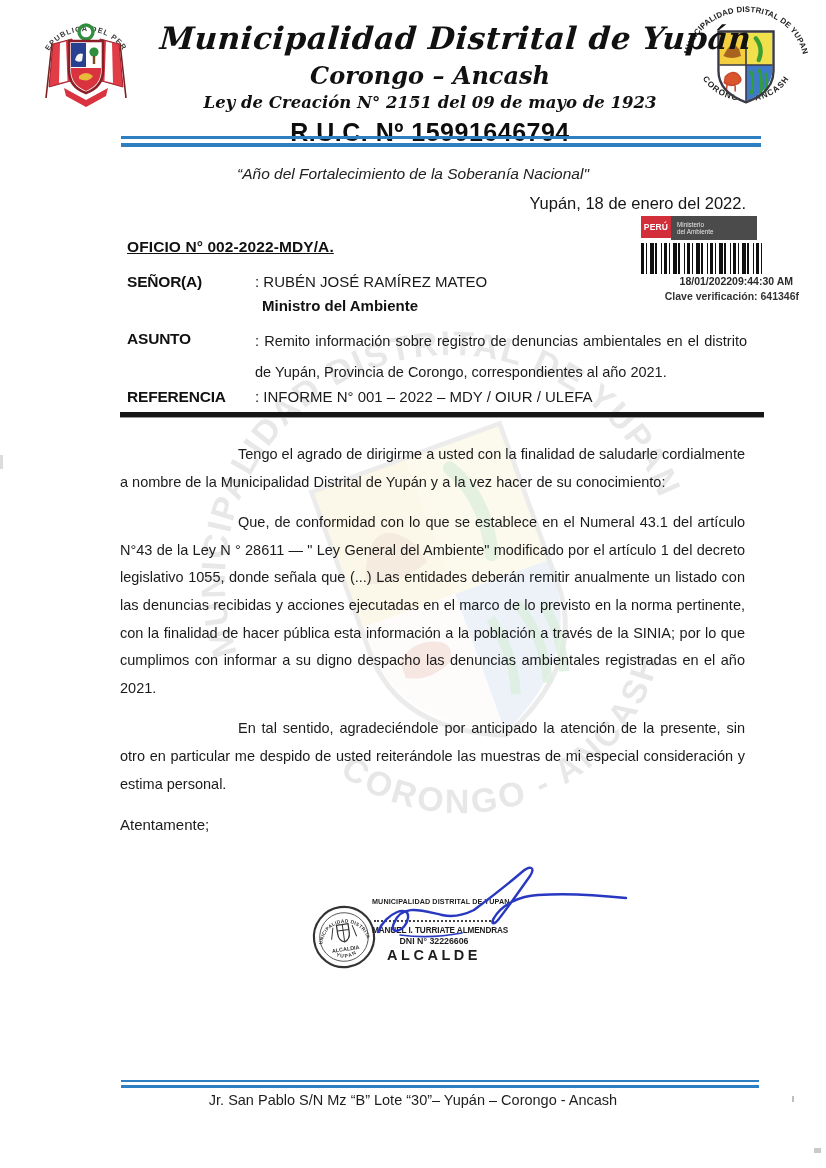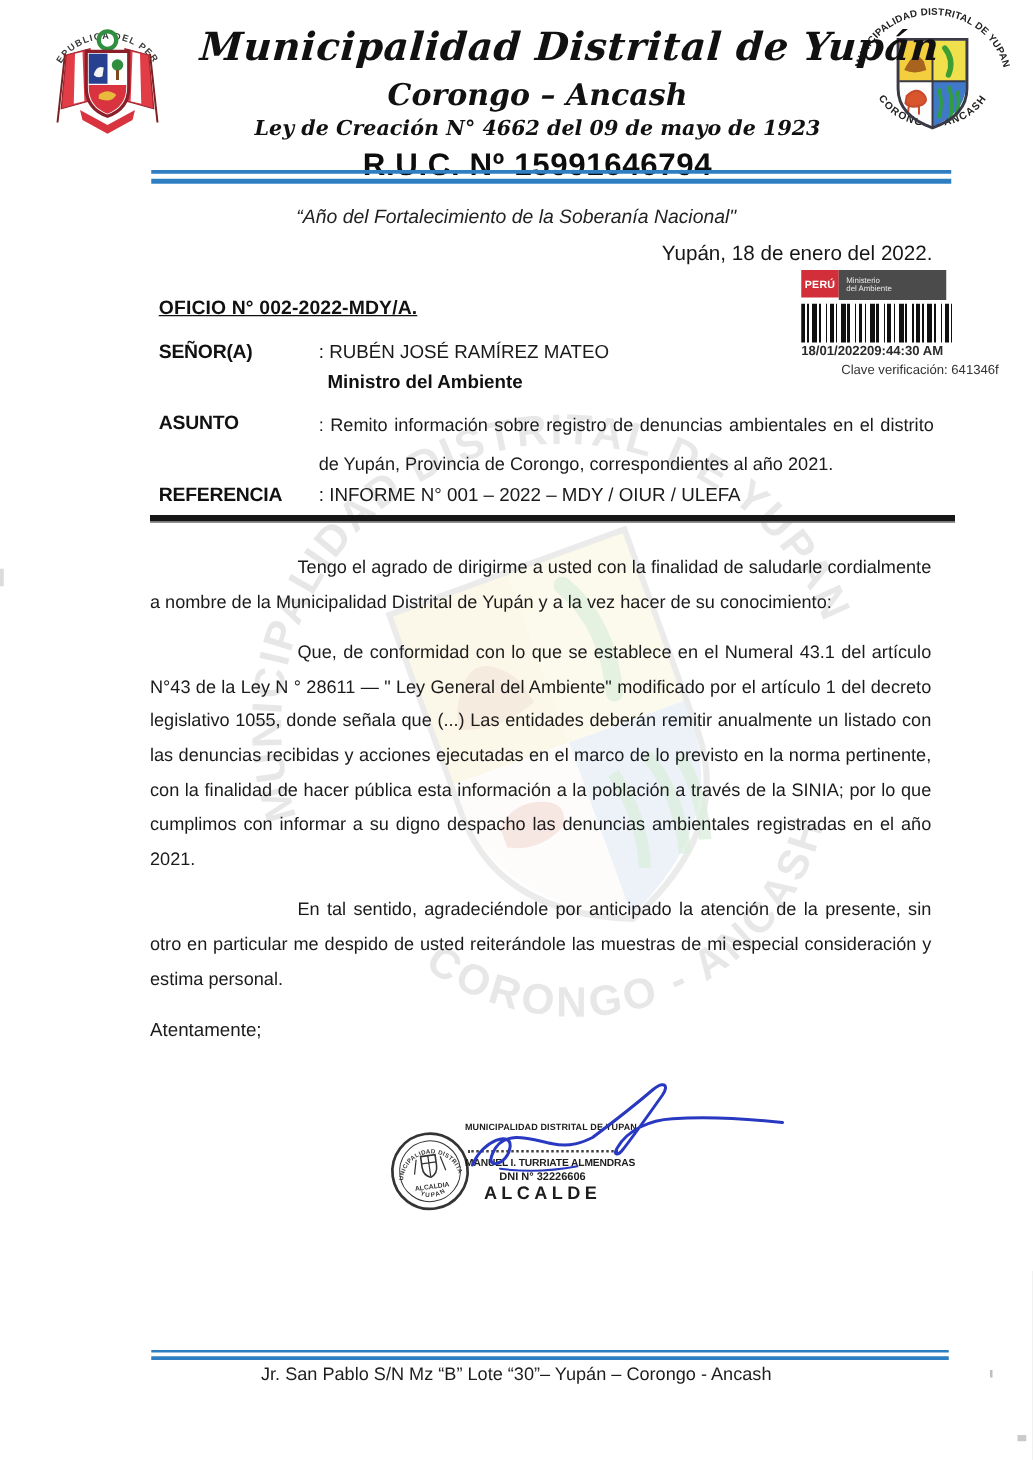--- a/index.html
+++ b/index.html
@@ -26,22 +26,22 @@
   
   .min-stamp{position:absolute;left:641px;top:216px;width:160px;z-index:3;}
   .min-brand{display:flex;}
   .min-peru{width:30px;height:22px;background:#d22f3b;color:#fff;font-weight:700;font-size:8.5px;
     display:flex;align-items:center;justify-content:center;letter-spacing:.2px;}
   .min-amb{width:86px;height:24px;background:#4b4b4b;color:#e8e8e8;font-size:6.3px;line-height:7.5px;
     display:flex;flex-direction:column;justify-content:center;padding-left:6px;box-sizing:border-box;}
   .barcode{margin-top:3px;width:122px;height:31px;
     background:repeating-linear-gradient(90deg,#101010 0 3px,#fff 3px 5px,#101010 5px 6px,#fff 6px 9px,#101010 9px 13px,#fff 13px 14px,#101010 14px 16px,#fff 16px 20px,#101010 20px 21px,#fff 21px 23px);}
   .min-num{font-weight:700;font-size:21.5px;letter-spacing:1.5px;color:#0c0c0c;margin-top:1px;margin-left:-2px;white-space:nowrap;}
-  .min-dt{display:flex;justify-content:flex-start;width:152px;font-weight:700;font-size:10.5px;color:#2b2b2b;margin-top:1px;}
-  .min-ver{width:158px;text-align:right;font-weight:400;font-size:10.5px;color:#333;margin-top:3px;white-space:nowrap;}
+  .min-dt{display:flex;justify-content:flex-end;width:152px;font-weight:700;font-size:10.5px;color:#2b2b2b;margin-top:1px;}
+  .min-ver{width:158px;text-align:right;font-weight:700;font-size:10.5px;color:#333;margin-top:3px;white-space:nowrap;}
   
   .oficio{position:absolute;left:127px;top:238px;font-weight:700;font-size:15.5px;
     text-decoration:underline;letter-spacing:.1px;z-index:2;color:#111;}
   .f-label{position:absolute;left:127px;font-weight:700;font-size:15.5px;letter-spacing:-.2px;color:#111;z-index:2;}
   .f-value{position:absolute;left:255px;font-size:14.5px;color:#1a1a1a;z-index:2;}
   .f-role{position:absolute;left:262px;font-weight:700;font-size:15px;color:#111;z-index:2;}
   .f-asunto{width:492px;text-align:justify;line-height:31px;}
   .rule-black{position:absolute;left:120px;top:412px;width:644px;height:5px;background:#161616;
     border-bottom:1px solid #999;z-index:2;}
   
@@ -138,21 +138,21 @@
     <path d="M85,37 Q93,47 88,59" stroke="#3a9e33" stroke-width="4.4" fill="none" stroke-linecap="round"></path>
     <path d="M54,76 q8,-8 14,-1 q4,5 -1,8 q-9,4 -14,-1 Z M56,82 l-1,8 M64,83 l0,8" stroke="#c84a2c" stroke-width="1.6" fill="#d8552e"></path>
     <path d="M80,70 q4,12 0,24 M88,68 q5,13 1,28 M95,72 q3,10 -1,20" stroke="#2f9e3f" stroke-width="3" fill="none"></path>
     <path d="M47,30 L103,30 L103,70 Q103,92 75,102 Q47,92 47,70 Z" fill="none" stroke="#3a3a46" stroke-width="2.4"></path>
     <path d="M75,30 L75,101 M48,64 L102,64" stroke="#3a3a46" stroke-width="1.6"></path>
   </svg>
 
   <div class="hdr-center">
     <div class="hdr-title">Municipalidad Distrital de Yupán</div>
     <div class="hdr-sub">Corongo – Ancash</div>
-    <div class="hdr-law">Ley de Creación N° 4662 del 09 de mayo de 1923</div>
+    <div class="hdr-law">Ley de Creación N° 2151 del 09 de mayo de 1923</div>
     <div class="hdr-ruc">R.U.C. Nº 15991646794</div>
   </div>
   <div class="rule-blue-top"></div>
 
   <div class="motto">“Año del Fortalecimiento de la Soberanía Nacional"</div>
   <div class="date-line">Yupán, 18 de enero del 2022.</div>
 
   <div class="min-stamp">
     <div class="min-brand">
       <div class="min-peru">PERÚ</div>

